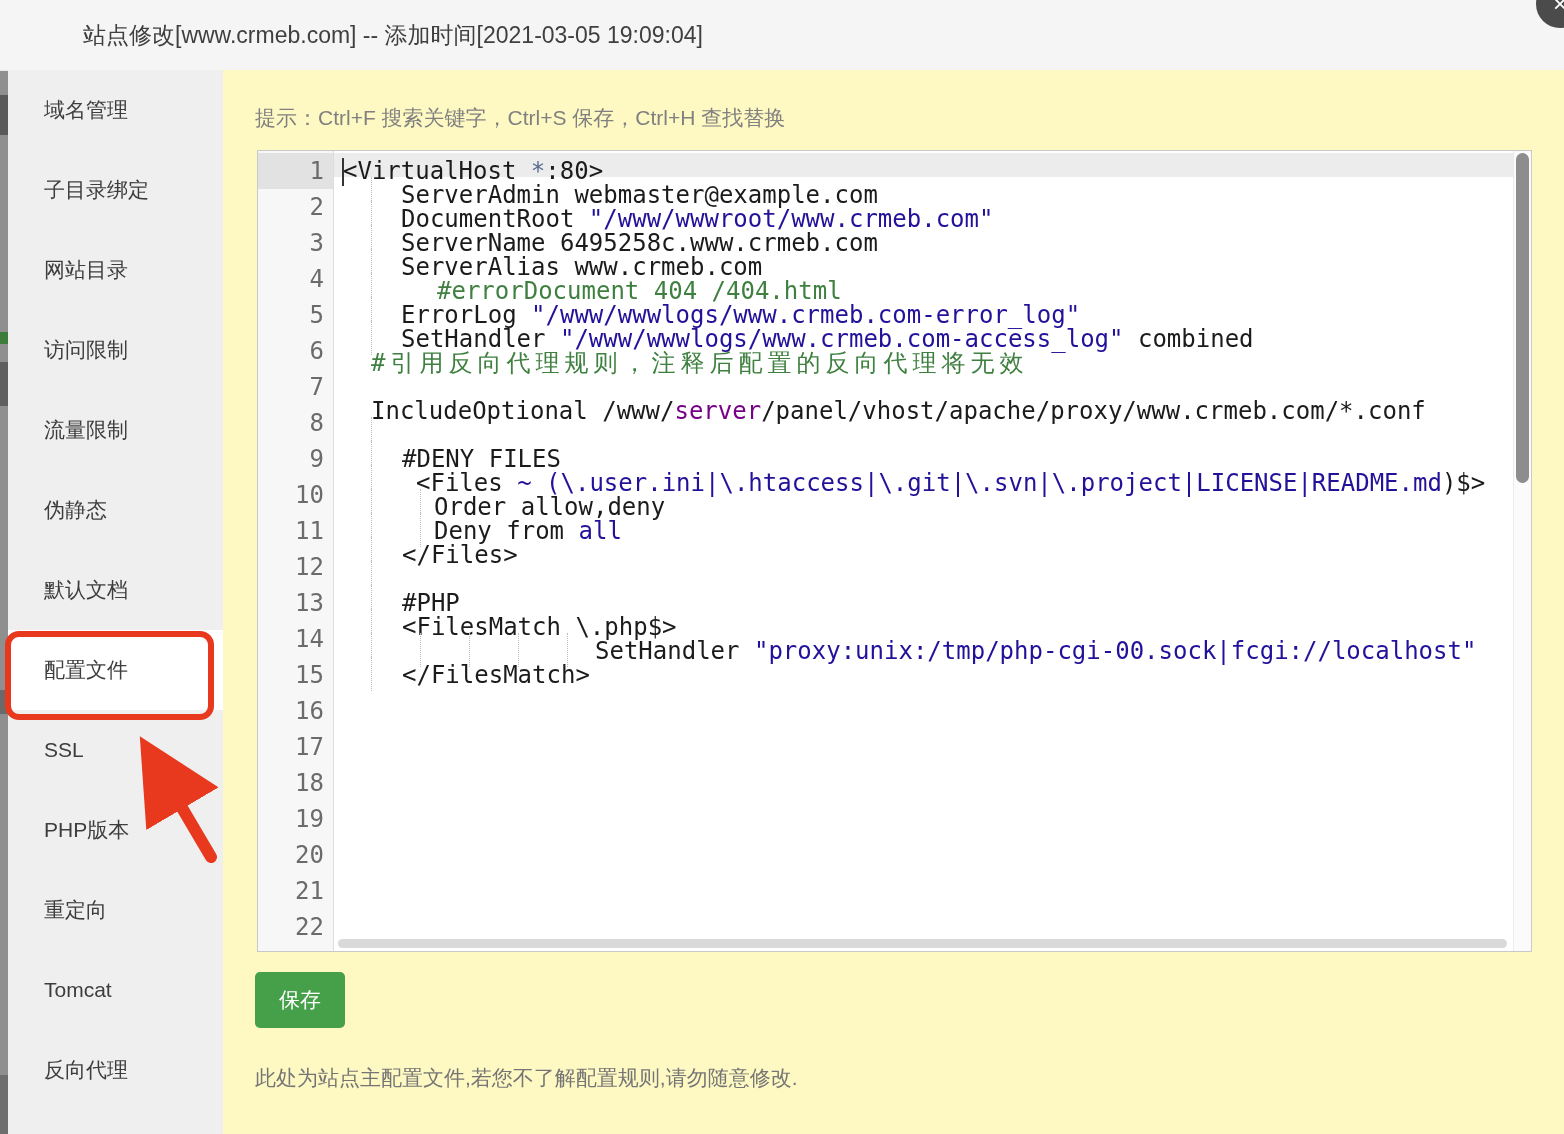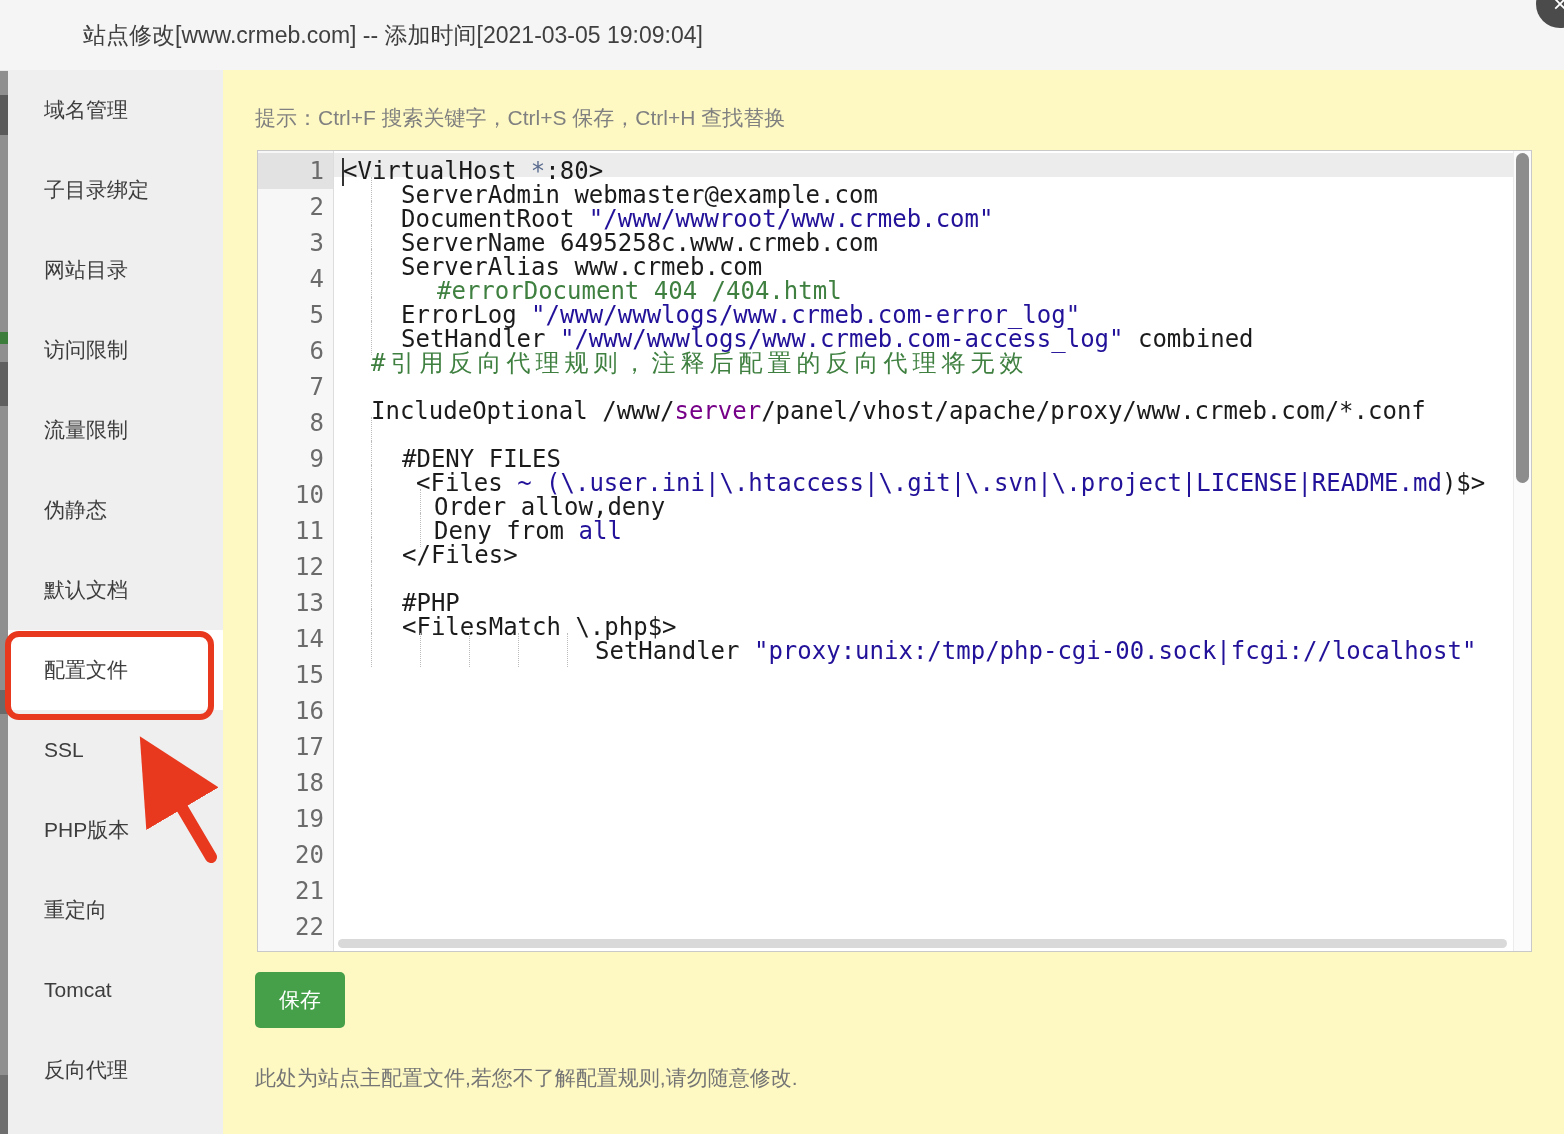--- a/index.html
+++ b/index.html
@@ -136,20 +136,21 @@
         <div class="cm-line"><span class="tk-sp" style="width: 29px;"></span><span class="tk-tab" style="width: 2px;"></span></div>
         <div class="cm-line"><span class="tk-sp" style="width: 29px;"></span><span class="tk-tab" style="width: 30px;"></span><span class="tk-d">#DENY FILES</span></div>
         <div class="cm-line"><span class="tk-sp" style="width: 29px;"></span><span class="tk-tab" style="width: 30px;"></span><span class="tk-sp" style="width: 14px;"></span><span class="tk-d">&lt;Files </span><span class="tk-s">~</span><span class="tk-d"> </span><span class="tk-s">(\.user.ini|\.htaccess|\.git|\.svn|\.project|LICENSE|README.md</span><span class="tk-d">)$&gt;</span></div>
         <div class="cm-line"><span class="tk-sp" style="width: 29px;"></span><span class="tk-tab" style="width: 48px;"></span><span class="tk-tab" style="width: 13px;"></span><span class="tk-d">Order allow,deny</span></div>
         <div class="cm-line"><span class="tk-sp" style="width: 29px;"></span><span class="tk-tab" style="width: 48px;"></span><span class="tk-tab" style="width: 13px;"></span><span class="tk-d">Deny from </span><span class="tk-s">all</span></div>
         <div class="cm-line"><span class="tk-sp" style="width: 29px;"></span><span class="tk-tab" style="width: 30px;"></span><span class="tk-d">&lt;/Files&gt;</span></div>
         <div class="cm-line"><span class="tk-sp" style="width: 29px;"></span><span class="tk-tab" style="width: 2px;"></span></div>
         <div class="cm-line"><span class="tk-sp" style="width: 29px;"></span><span class="tk-tab" style="width: 30px;"></span><span class="tk-d">#PHP</span></div>
         <div class="cm-line"><span class="tk-sp" style="width: 29px;"></span><span class="tk-tab" style="width: 30px;"></span><span class="tk-d">&lt;FilesMatch \.php$&gt;</span></div>
         <div class="cm-line"><span class="tk-sp" style="width: 29px;"></span><span class="tk-tab" style="width: 48px;"></span><span class="tk-tab" style="width: 48px;"></span><span class="tk-tab" style="width: 48px;"></span><span class="tk-tab" style="width: 48px;"></span><span class="tk-tab" style="width: 27px;"></span><span class="tk-d">SetHandler </span><span class="tk-s">"proxy:unix:/tmp/php-cgi-00.sock|fcgi://localhost"</span></div>
+        <div class="cm-line"><span class="tk-sp" style="width: 29px;"></span><span class="tk-tab" style="width: 30px;"></span><span class="tk-d">&lt;/FilesMatch&gt;</span></div>
       </div>
     <div class="v-track">
       <div class="v-thumb"></div>
     </div>
     <div class="h-thumb"></div>
   </div>
 
   <button class="save-btn">保存</button>
   <div class="footer-note">此处为站点主配置文件,若您不了解配置规则,请勿随意修改.</div>
 </div>

